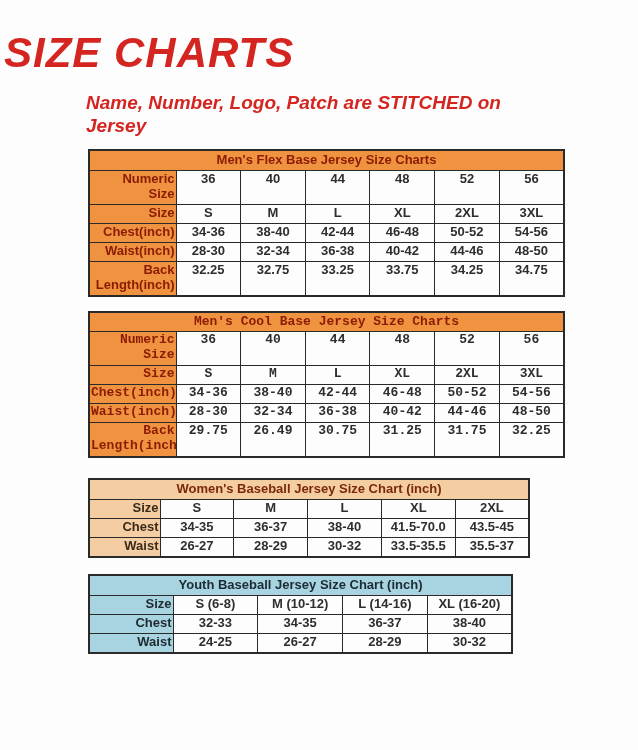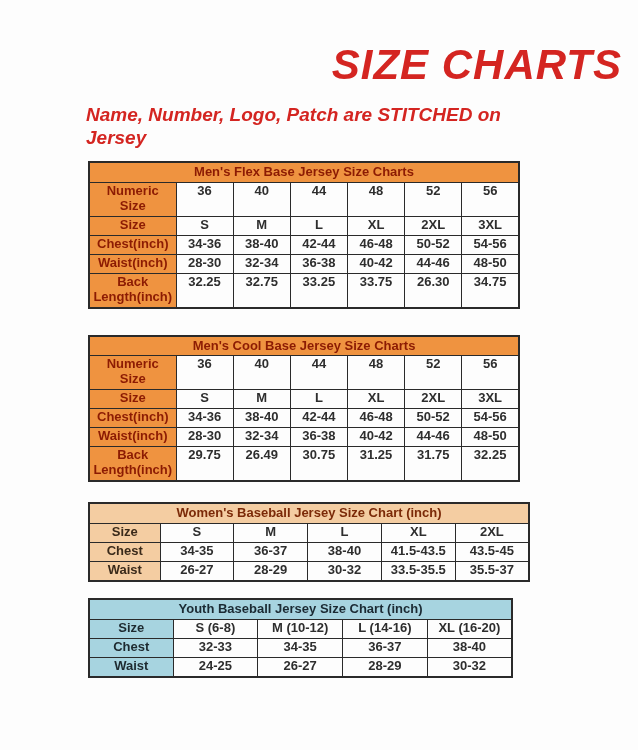--- a/index.html
+++ b/index.html
@@ -16,22 +16,22 @@
   }
   *{box-sizing:border-box;}
   html,body{margin:0;padding:0;}
   body{
     width:638px;height:750px;overflow:hidden;
     background:var(--page-bg);
     font-family:"Liberation Sans", sans-serif;
   }
   .page{width:638px;height:750px;position:relative;padding-top:26px;}
   .page-title{
-    margin:16px;
-    text-align:right;
+    margin:4px;
+    text-align:left;
     font-size:42px;
     font-weight:bold;
     font-style:italic;
     letter-spacing:1px;
     color:var(--accent-red);
     line-height:1.1;
   }
   .page-subtitle{
     margin:16px 0 0 86px;
     width:460px;
@@ -56,27 +56,27 @@
     color:var(--cell-text);
     line-height:1.15;
     padding:1px 1px 2px;
     overflow:hidden;
   }
   table.size-table td.title-cell{
     font-size:13px;
     padding:2px 0;
     vertical-align:middle;
   }
-  table.size-table td.label{white-space:pre-line;}
+  table.size-table td.label{white-space:pre-line;text-align:right;}
   
-  .theme-orange{width:432px;margin-top:12px;}
+  .theme-orange{width:477px;margin-top:12px;}
   .theme-orange .title-cell{background:var(--mens-bg);color:var(--mens-title-text);}
   .theme-orange td.label{background:var(--mens-bg);color:var(--mens-title-text);}
   .theme-orange col.label-col{width:87px;}
-  .t-gap{margin-top:26px;}
+  .t-gap{margin-top:14px;font-family:Liberation Mono, monospace;}
   
   .theme-peach{width:442px;margin-top:20px;}
   .theme-peach .title-cell{background:var(--womens-bg);color:var(--womens-title-text);padding:3px 0;text-align:center;}
   .theme-peach td.label{background:var(--womens-bg);color:#3A2A1A;}
   .theme-peach col.label-col{width:71px;}
   .theme-peach td{padding:4px 1px 5px;}
   
   .theme-blue{width:425px;margin-top:16px;border-radius:7px;}
   .theme-blue .title-cell{background:var(--youth-bg);color:var(--youth-title-text);padding:4px 0;}
   .theme-blue td.label{background:var(--youth-bg);color:#1E2A30;}
@@ -141,21 +141,21 @@
             <td>44-46</td>
             <td>48-50</td>
           </tr>
           <tr>
             <td class="label">Back
 Length(inch)</td>
             <td>32.25</td>
             <td>32.75</td>
             <td>33.25</td>
             <td>33.75</td>
-            <td>26.30</td>
+            <td>34.25</td>
             <td>34.75</td>
           </tr>
         </tbody>
       </table>
       <table class="size-table theme-orange t-gap">
         <colgroup>
           <col class="label-col">
           <col>
           <col>
           <col>
@@ -235,21 +235,21 @@
             <td>M</td>
             <td>L</td>
             <td>XL</td>
             <td>2XL</td>
           </tr>
           <tr>
             <td class="label">Chest</td>
             <td>34-35</td>
             <td>36-37</td>
             <td>38-40</td>
-            <td>41.5-43.5</td>
+            <td>41.5-70.0</td>
             <td>43.5-45</td>
           </tr>
           <tr>
             <td class="label">Waist</td>
             <td>26-27</td>
             <td>28-29</td>
             <td>30-32</td>
             <td>33.5-35.5</td>
             <td>35.5-37</td>
           </tr>

